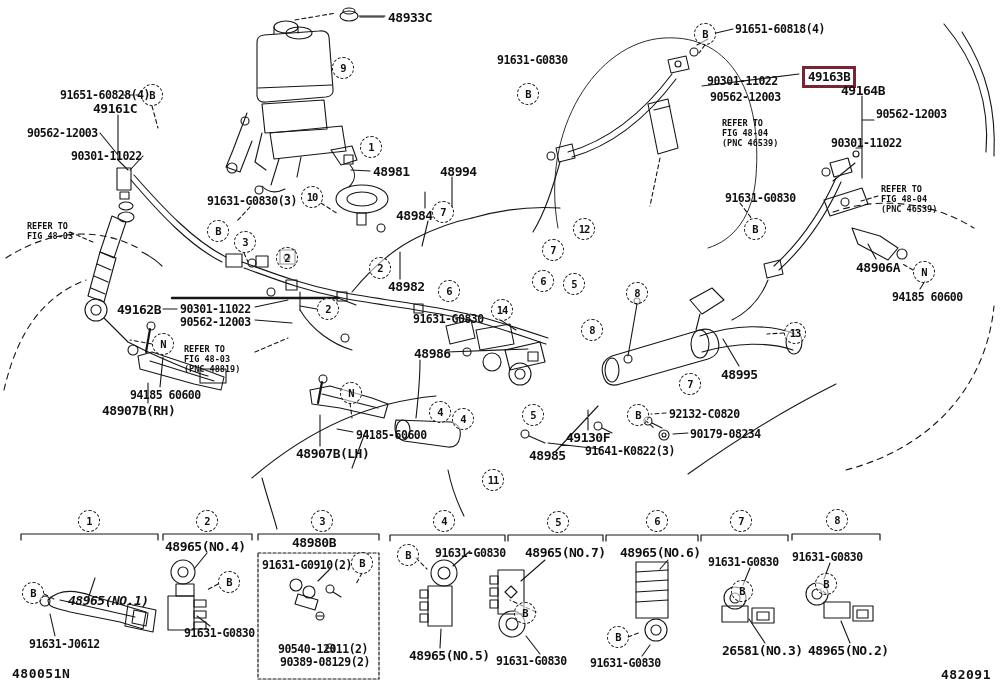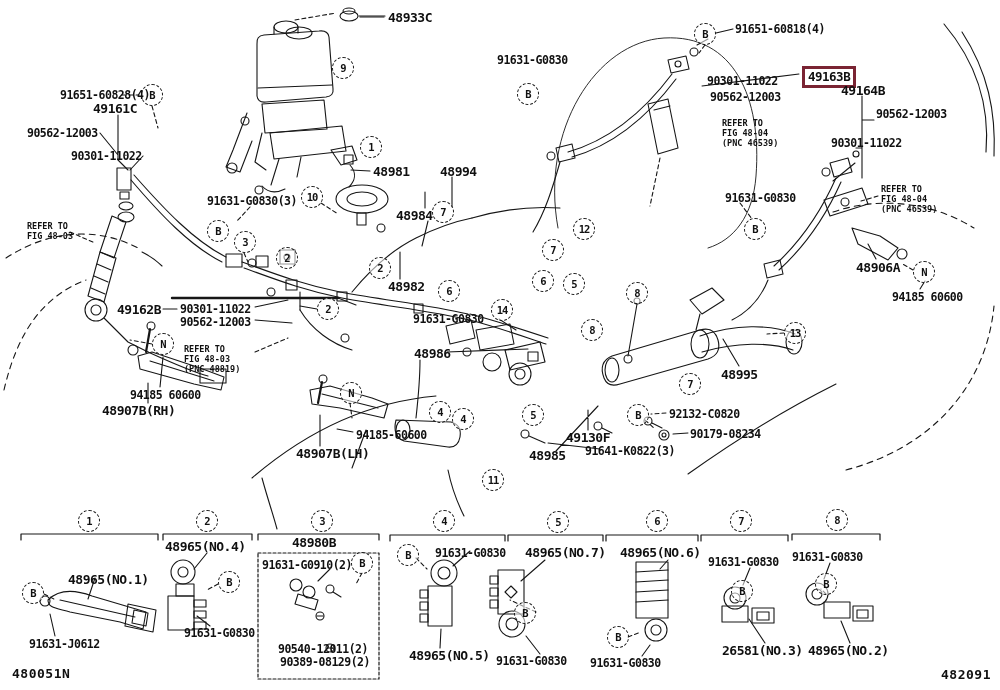--- a/index.html
+++ b/index.html
@@ -298,21 +298,21 @@
       <div class="lbl num" style="left: 831px; top: 137px;">90301-11022</div>
       <div class="lbl ref" style="left: 722px; top: 118px;">REFER TO
 FIG 48-04
 (PNC 46539)</div>
       <div class="lbl num" style="left: 725px; top: 192px;">91631-G0830</div>
       <div class="lbl ref" style="left: 881px; top: 184px;">REFER TO
 FIG 48-04
 (PNC 46539)</div>
       <div class="lbl big" style="left: 856px; top: 261px;">48906A</div>
       <div class="lbl num" style="left: 892px; top: 291px;">94185 60600</div>
-      <div class="lbl big" style="left: 68px; top: 573px;">48965(NO.1)</div>
+      <div class="lbl big" style="left: 68px; top: 594px; font-style: italic;">48965(NO.1)</div>
       <div class="lbl num" style="left: 29px; top: 638px;">91631-J0612</div>
       <div class="lbl big" style="left: 165px; top: 540px;">48965(NO.4)</div>
       <div class="lbl num" style="left: 184px; top: 627px;">91631-G0830</div>
       <div class="lbl big" style="left: 292px; top: 536px;">48980B</div>
       <div class="lbl num" style="left: 262px; top: 559px;">91631-G0910(2)</div>
       <div class="lbl num" style="left: 278px; top: 643px;">90540-12011(2)</div>
       <div class="lbl num" style="left: 280px; top: 656px;">90389-08129(2)</div>
       <div class="lbl num" style="left: 435px; top: 547px;">91631-G0830</div>
       <div class="lbl big" style="left: 409px; top: 649px;">48965(NO.5)</div>
       <div class="lbl big" style="left: 525px; top: 546px;">48965(NO.7)</div>

